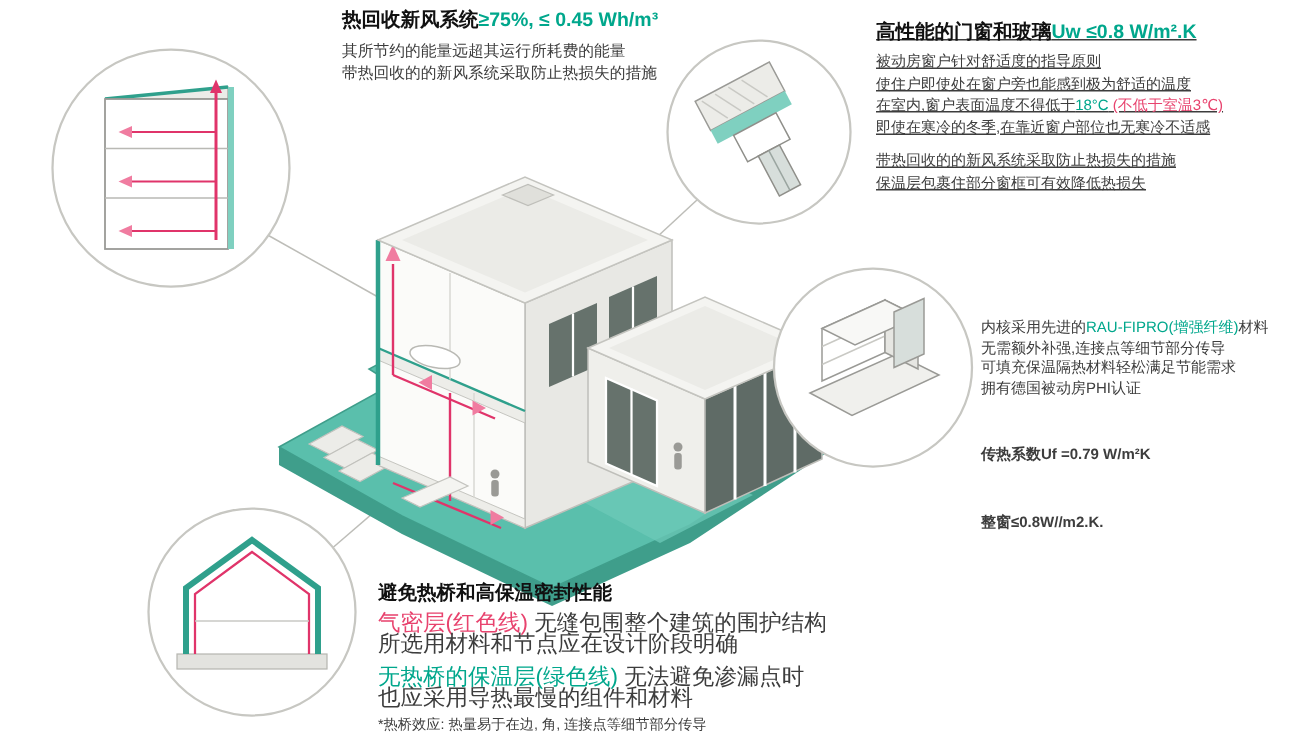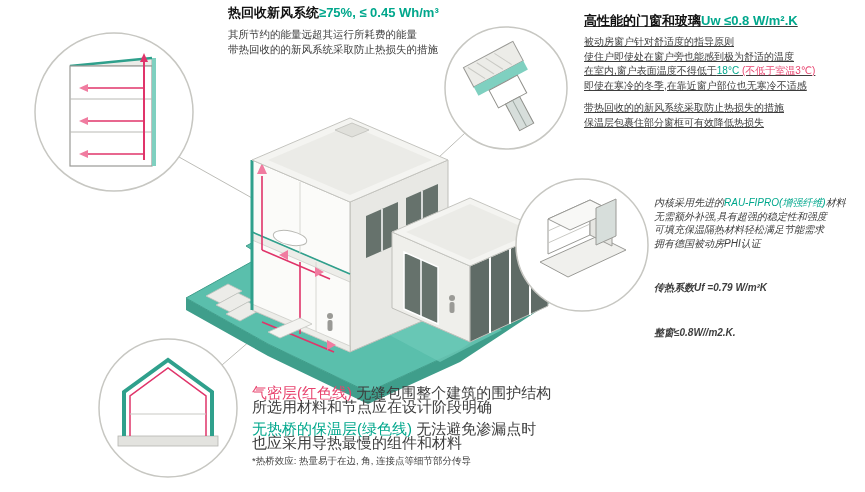--- a/index.html
+++ b/index.html
@@ -10,21 +10,21 @@
   .blk { position:absolute; }
   .blk h3 { font-size:13px; font-weight:700; color:#111111; margin-bottom:5px; letter-spacing:0; }
   .blk p { font-size:10.5px; line-height:15px; color:#3d3d3d; }
   .gap { height:8px; }
   .green { color:var(--green,#00A78C); }
   .pink  { color:var(--pink,#E8436E); }
   .bold  { font-weight:700;margin-top:31px; }
   .sec-ventilation { left:208px; top:4px; width:282px;margin-left:20px; }
   .sec-windows     { left:584px; top:12px;  width:278px;text-decoration:underline; }
   .sec-windows p   { font-size:10px; line-height:14.5px; }
-  .sec-profile     { left:654px; top:196px; width:210px;font-style:italic; }
+  .sec-profile     { left:654px; top:212px; width:210px; }
   .sec-profile p   { font-size:10px; line-height:13.5px; }
   .sec-thermal     { left:252px; top:386px; width:312px; }
   .sec-thermal p   { font-size:15px; line-height:14px; }
   .foot { font-size:9.5px !important; color:#555555; margin-top:4px; }
 </style>
 </head>
 <body>
 
 <div class="page">
 
@@ -178,28 +178,29 @@
     <p>使住户即使处在窗户旁也能感到极为舒适的温度</p>
     <p><span>在室内,窗户表面温度不得低于</span><span class="green">18°C</span><span class="pink"> (不低于室温3℃)</span></p>
     <p>即使在寒冷的冬季,在靠近窗户部位也无寒冷不适感</p>
     <div class="gap"></div>
     <p>带热回收的的新风系统采取防止热损失的措施</p>
     <p>保温层包裹住部分窗框可有效降低热损失</p>
   </section>
 
   <section class="blk sec-profile">
     <p><span>内核采用先进的</span><span class="green">RAU-FIPRO(增强纤维)</span><span>材料</span></p>
-    <p>无需额外补强,具有超强的稳定性和强度</p>
+    <p>无需额外补强,连接点等细节部分传导</p>
     <p>可填充保温隔热材料轻松满足节能需求</p>
     <p>拥有德国被动房PHI认证</p>
     <p class="green bold">传热系数Uf =0.79 W/m²K</p>
     <p class="green bold">整窗≤0.8W//m2.K.</p>
   </section>
 
   <section class="blk sec-thermal">
+    <h3>避免热桥和高保温密封性能</h3>
     <p><span class="pink">气密层(红色线)</span><span> 无缝包围整个建筑的围护结构</span></p>
     <p>所选用材料和节点应在设计阶段明确</p>
     <div class="gap"></div>
     <p><span class="green">无热桥的保温层(绿色线)</span><span> 无法避免渗漏点时</span></p>
     <p>也应采用导热最慢的组件和材料</p>
     <p class="foot">*热桥效应: 热量易于在边, 角, 连接点等细节部分传导</p>
   </section>
 
 </div>
 

